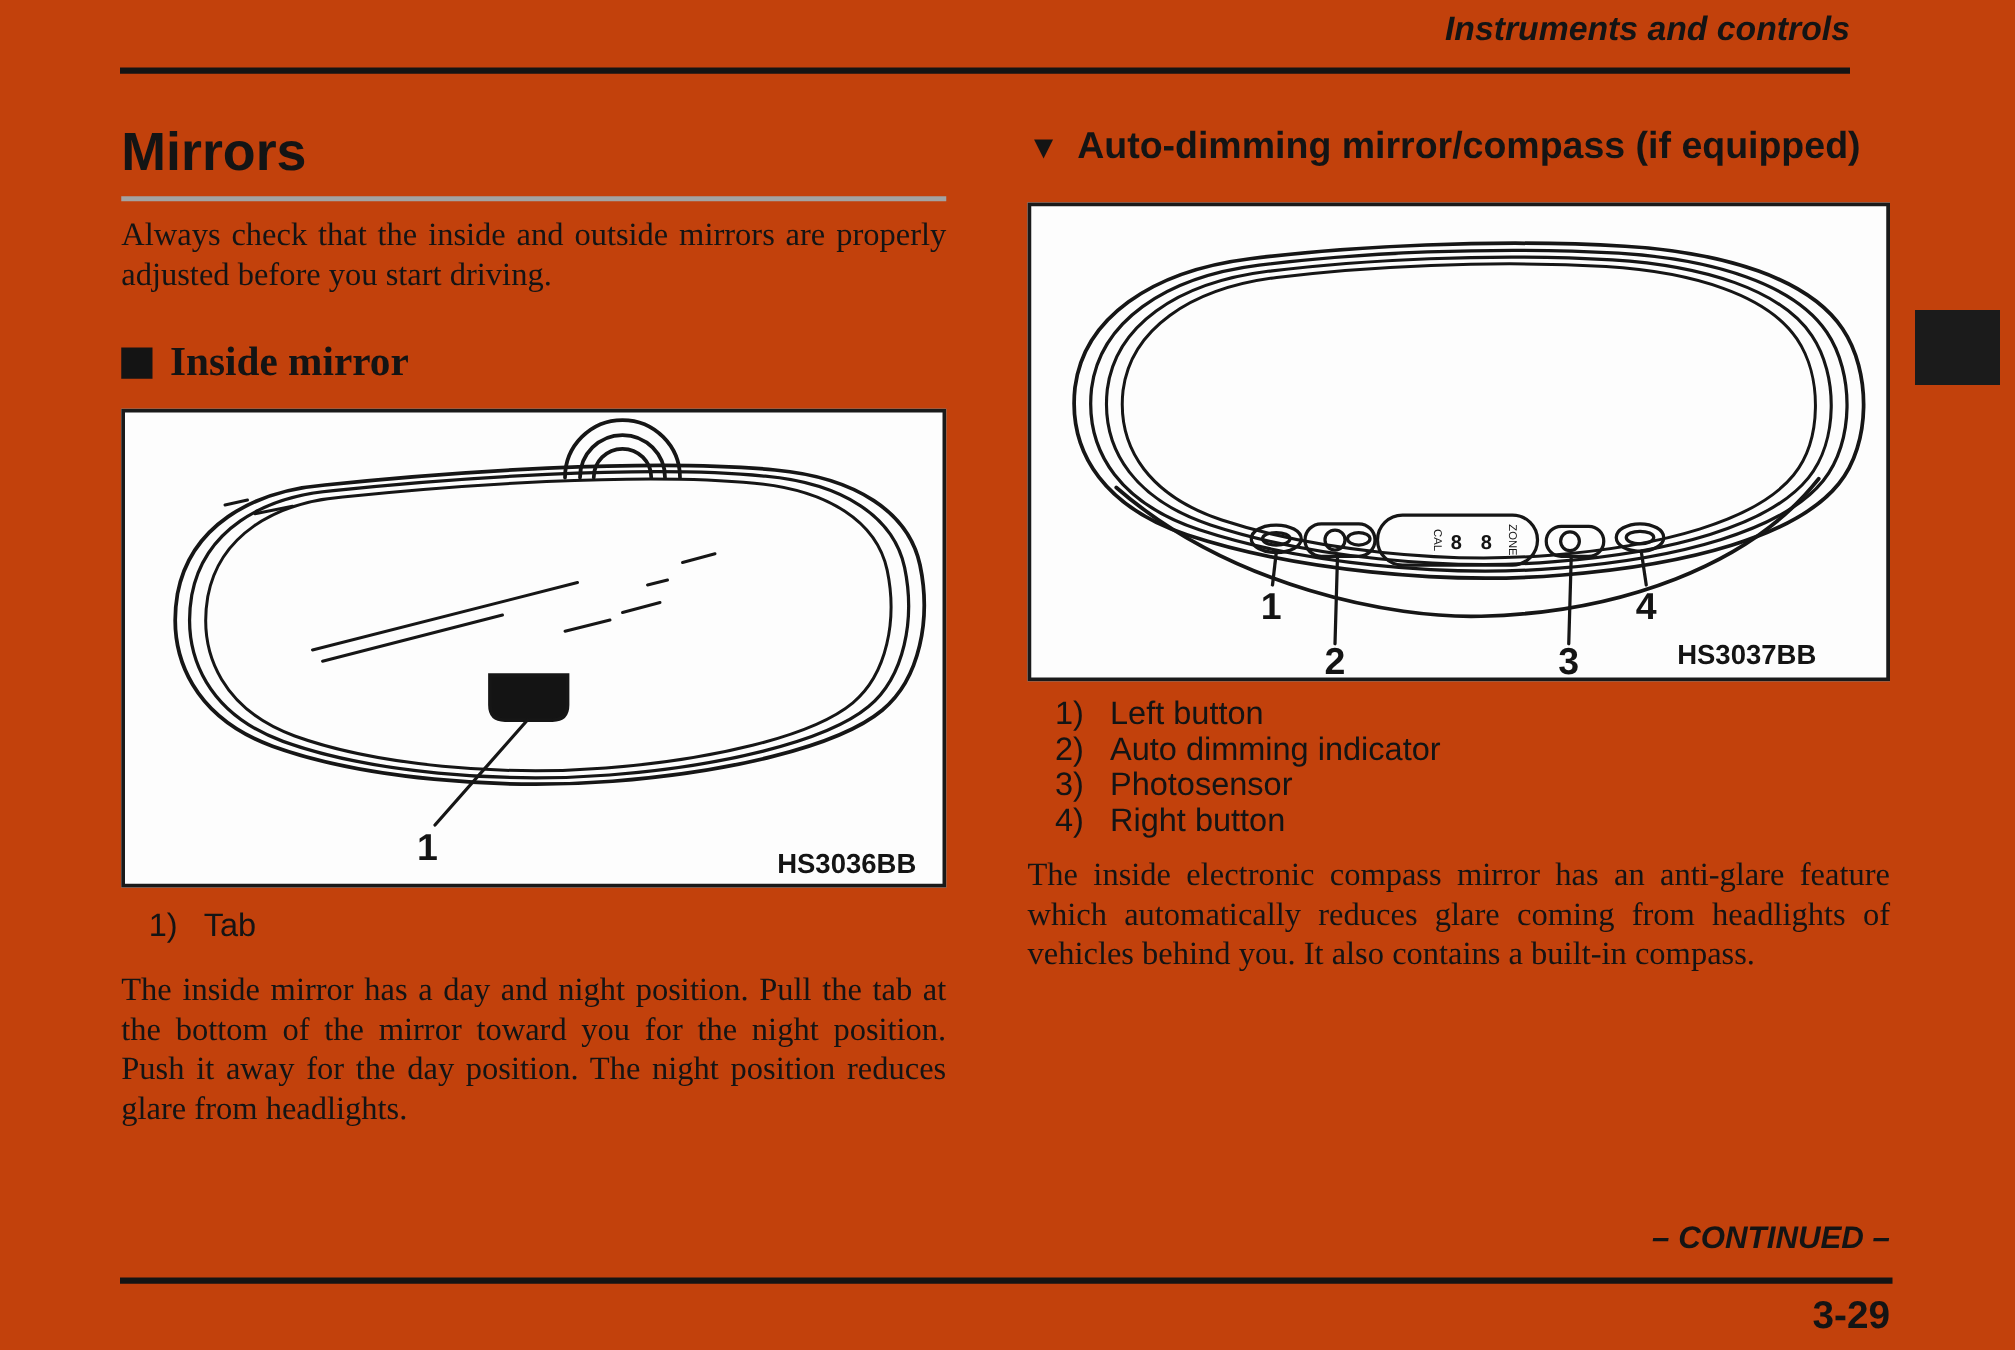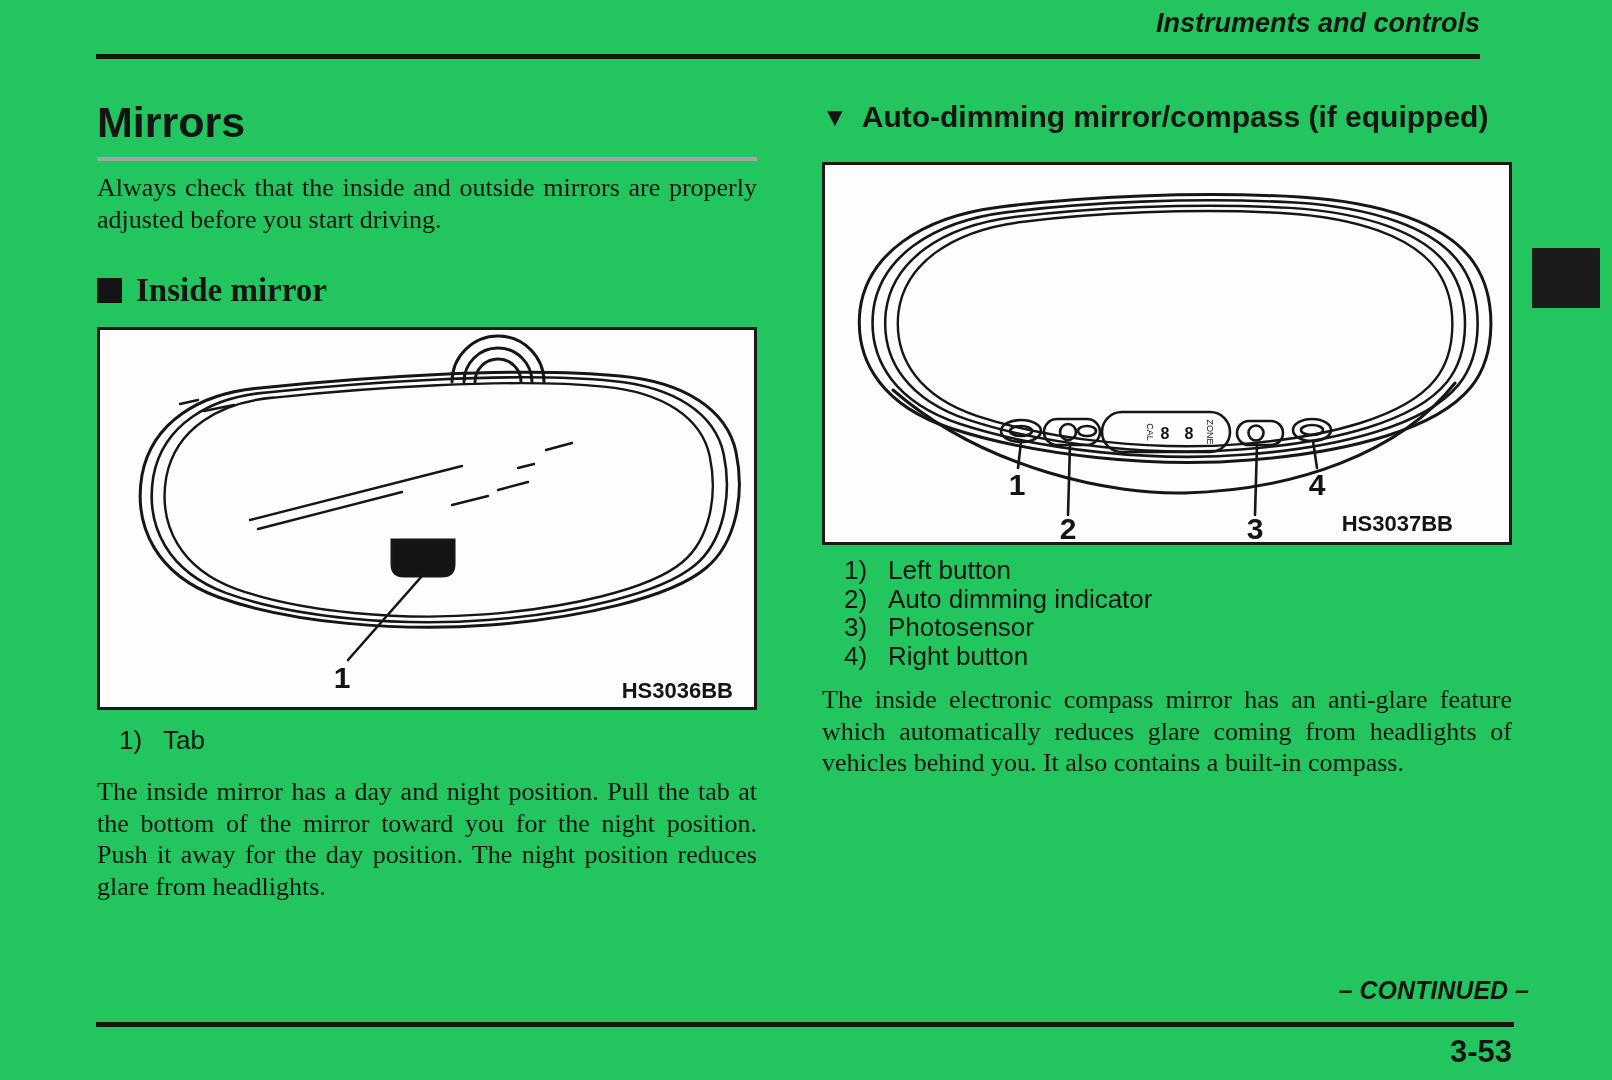--- a/index.html
+++ b/index.html
@@ -1,18 +1,18 @@
 <!DOCTYPE html>
 <html><head>
 <meta charset="utf-8">
 <style>
   html,body{margin:0;padding:0;background:#e8e8e8;}
   .page{
     position:relative; width:1612px; height:1080px;
-    background:#22c55e; color:#141414;
+    background:#c2410c; color:#141414;
     font-family:"Liberation Sans", sans-serif;
     overflow:hidden;
   }
   .rule{position:absolute;background:#141414;}
   .rule.top{left:96px;top:54px;width:1384px;height:5px;}
   .rule.bottom{left:96px;top:1022px;width:1418px;height:5px;}
 
   .running-header{
     position:absolute;left:97px;top:8px;width:1383px;
     text-align:right;font-size:27px;font-weight:bold;font-style:italic;
@@ -54,21 +54,21 @@
   .body-right{top:684px;}
   .body-right .para + .para{margin-top:0;}
 
   .h-autodim{
     top:100px;font-size:30px;font-weight:bold;margin:0;
     display:flex;align-items:center;gap:14px;
   }
   .tri-marker{font-size:26px;line-height:1;}
 
   .continued{
-    position:absolute;left:839px;top:976px;width:690px;
+    position:absolute;left:822px;top:976px;width:690px;
     text-align:right;font-size:25px;font-weight:bold;font-style:italic;
   }
   .page-num{
     position:absolute;left:822px;top:1034px;width:690px;
     text-align:right;font-size:31px;font-weight:bold;
   }
   .tab-marker{
     position:absolute;left:1532px;top:248px;width:68px;height:60px;
     background:#1b1b1b;
   }
@@ -217,16 +217,16 @@
       </div>
     </div>
 
     <div class="abs body-right">
       <p class="para">The inside electronic compass mirror has an anti-glare feature which automatically reduces glare coming from headlights of vehicles behind you. It also contains a built-in compass.</p>
     </div>
   </div>
 
   <div class="continued">– CONTINUED –</div>
   <div class="rule bottom"></div>
-  <div class="page-num">3-53</div>
+  <div class="page-num">3-29</div>
   <div class="tab-marker"></div>
 
 </div>
 
 </body></html>

